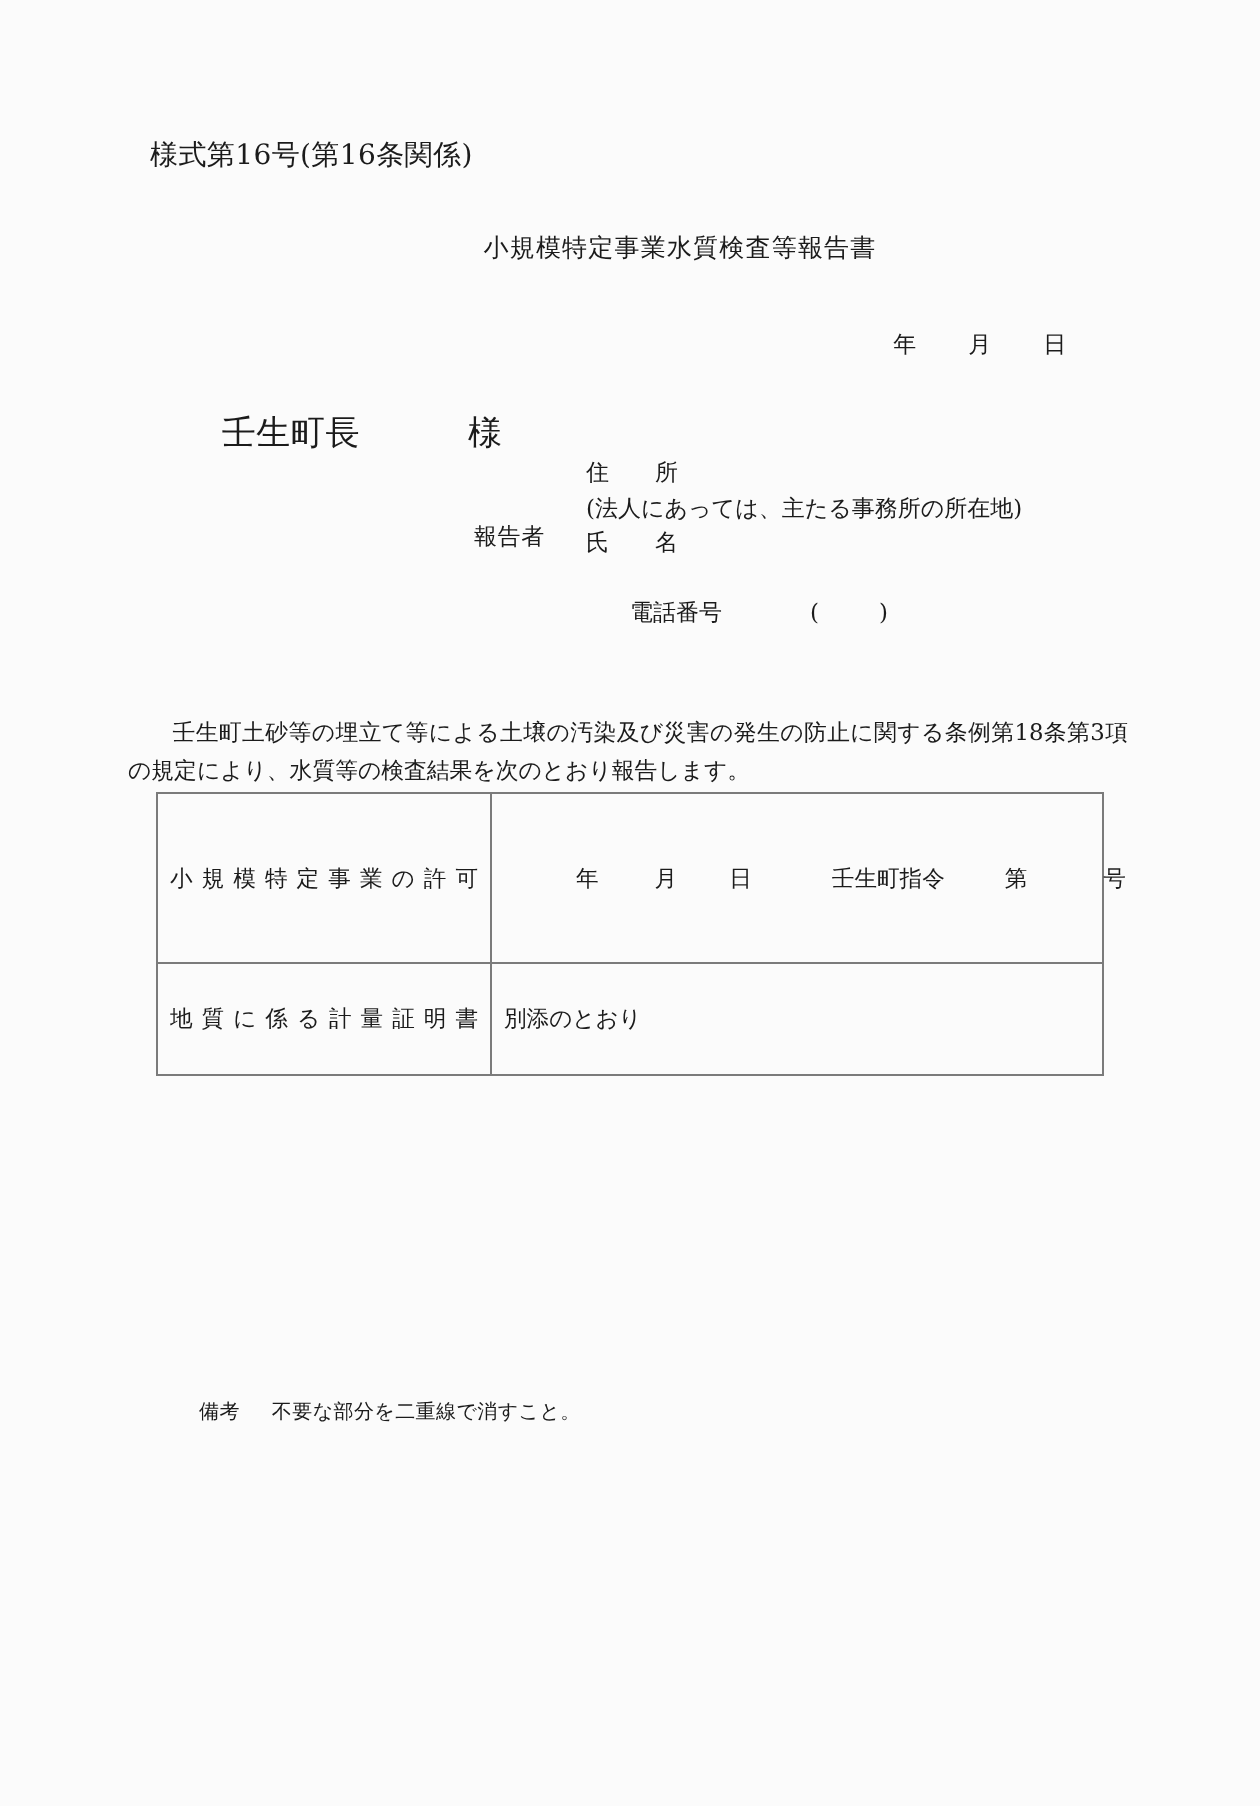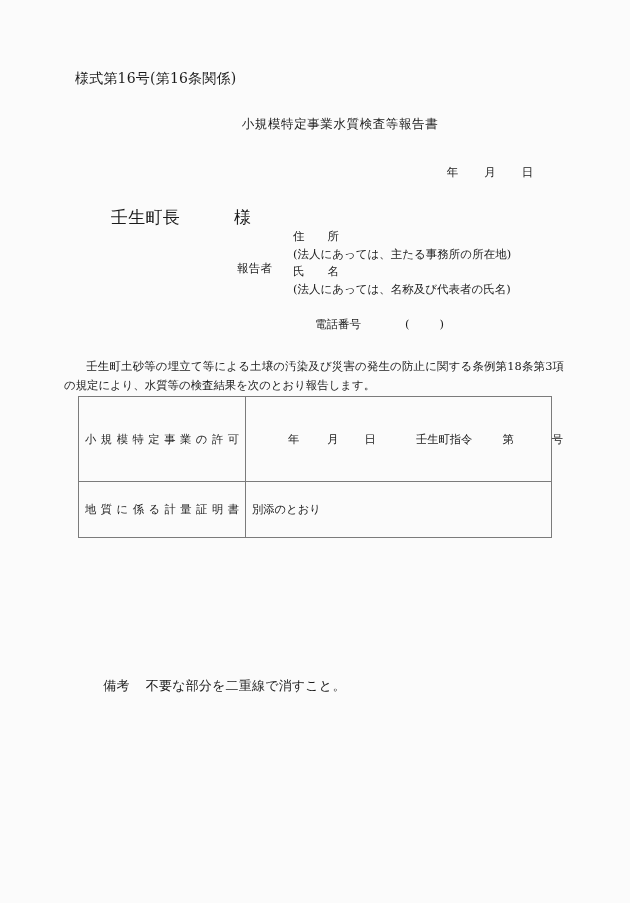--- a/index.html
+++ b/index.html
@@ -139,22 +139,22 @@
   .permit-value { white-space: pre; padding-left: 36px; display: block; }
   .permit-value .g1 { display: inline-block; width: 28px; }
   .permit-value .g2 { display: inline-block; width: 26px; }
   .permit-value .g3 { display: inline-block; width: 40px; }
   .permit-value .g4 { display: inline-block; width: 30px; }
   .permit-value .g5 { display: inline-block; width: 38px; }
 
   
   .note {
     left: 86px;
-    top: 666px;
-    font-size: 13px;
+    top: 692px;
+    font-size: 10px;
     letter-spacing: 0.2px;
   }
   .note .gap { display: inline-block; width: 16px; }
 </style>
 </head>
 <body>
 
 <div class="page">
 
   <div class="abs form-no">様式第16号(第16条関係)</div>
@@ -168,21 +168,20 @@
   <div class="abs addressee">
     <span>壬生町長</span><span class="gap"></span><span>様</span>
   </div>
 
   <div class="abs reporter-label">報告者</div>
 
   <div class="rep-lines">
     <div class="rl">住　　所</div>
     <div class="rl">(法人にあっては、主たる事務所の所在地)</div>
     <div class="rl">氏　　名</div>
-    <div class="rl">(法人にあっては、名称及び代表者の氏名)</div>
     <div class="rl">
       <span>電話番号</span><span class="tel-gap"></span><span>(</span><span class="paren-gap"></span><span>)</span>
     </div>
   </div>
 
   <div class="body-para"><span class="indent"></span><span>壬生町土砂等の埋立て等による土壌の汚染及び災害の発生の防止に関する条例第18条第3項の規定により、水質等の検査結果を次のとおり報告します。</span></div>
 
   <table class="form-table">
     <tbody>
       <tr class="r-permit">

